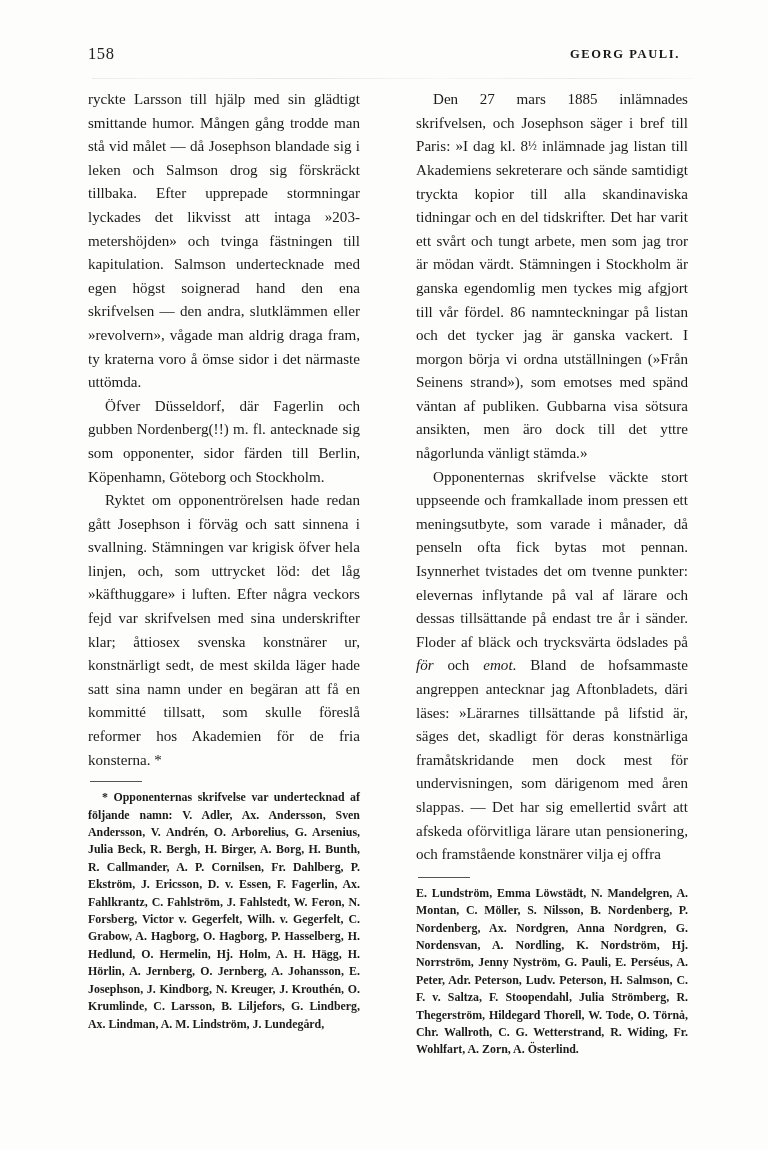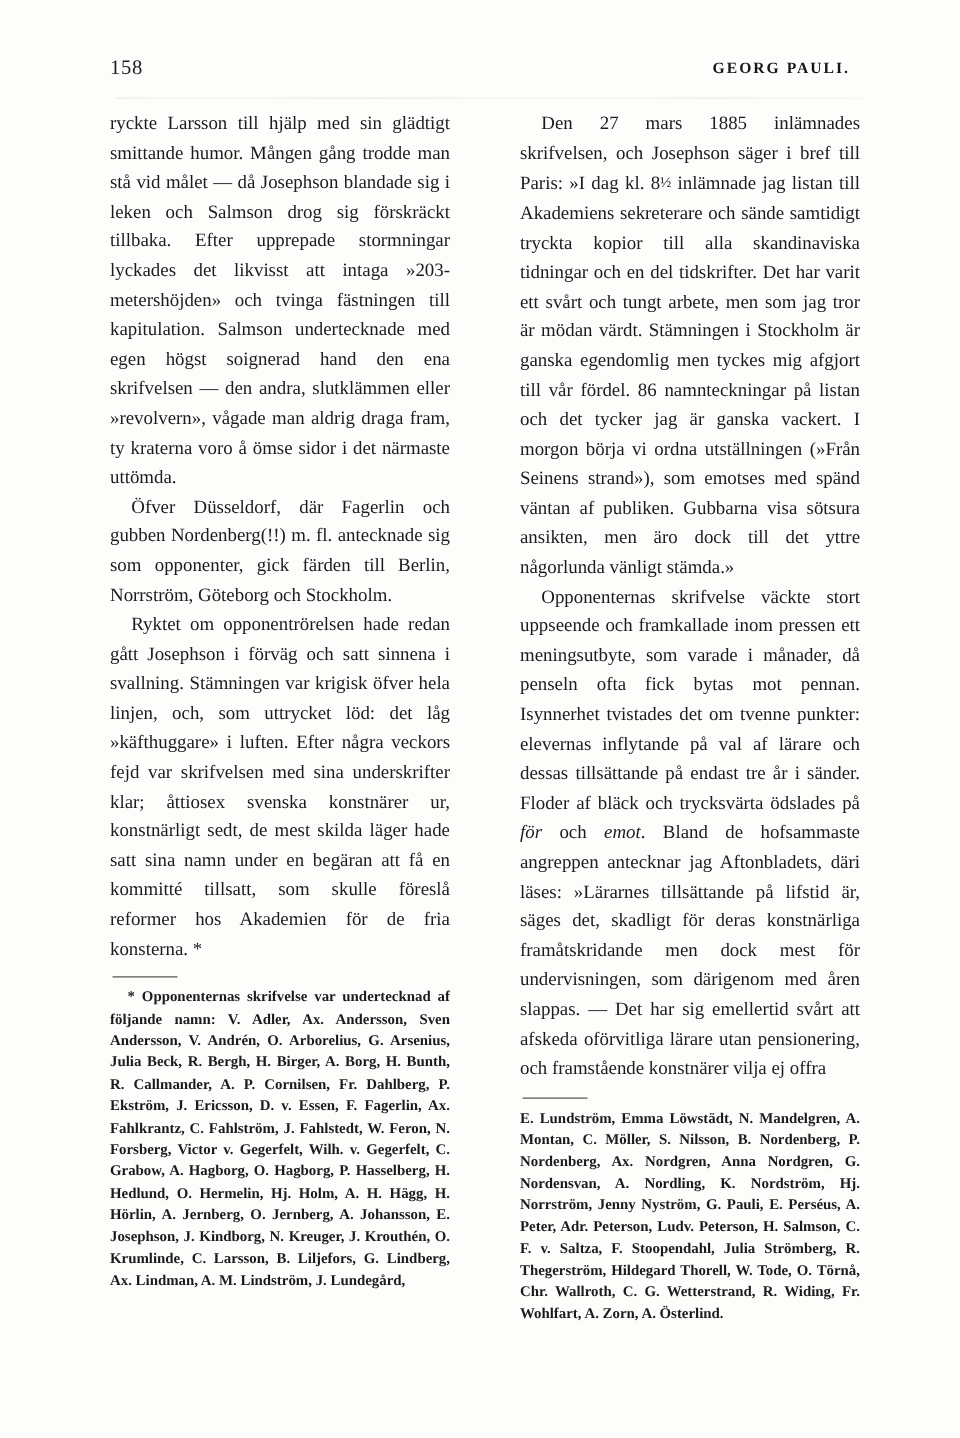--- a/index.html
+++ b/index.html
@@ -141,21 +141,21 @@
   </div>
 
   <div class="scan-line"></div>
 
   <div class="columns">
 
     <div class="col col-left">
 
       <div class="body-text">
         <p>ryckte Larsson till hjälp med sin glädtigt smittande humor. Mången gång trodde man stå vid målet — då Josephson blandade sig i leken och Salmson drog sig förskräckt tillbaka. Efter upprepade stormningar lyckades det likvisst att intaga »203-metershöjden» och tvinga fästningen till kapitulation. Salmson undertecknade med egen högst soignerad hand den ena skrifvelsen — den andra, slutklämmen eller »revolvern», vågade man aldrig draga fram, ty kraterna voro å ömse sidor i det närmaste uttömda.</p>
-        <p class="indent">Öfver Düsseldorf, där Fagerlin och gubben Nordenberg(!!) m. fl. antecknade sig som opponenter, gick färden till Berlin, Norrström, Göteborg och Stockholm.</p>
+        <p class="indent">Öfver Düsseldorf, där Fagerlin och gubben Nordenberg(!!) m. fl. antecknade sig som opponenter, sidor färden till Berlin, Köpenhamn, Göteborg och Stockholm.</p>
         <p class="indent">Ryktet om opponentrörelsen hade redan gått Josephson i förväg och satt sinnena i svallning. Stämningen var krigisk öfver hela linjen, och, som uttrycket löd: det låg »käfthuggare» i luften. Efter några veckors fejd var skrifvelsen med sina underskrifter klar; åttiosex svenska konstnärer ur, konstnärligt sedt, de mest skilda läger hade satt sina namn under en begäran att få en kommitté tillsatt, som skulle föreslå reformer hos Akademien för de fria konsterna. *</p>
       </div>
 
       <div class="fn-rule"></div>
 
       <div class="footnote">
         <p class="indent">* Opponenternas skrifvelse var undertecknad af följande namn: V. Adler, Ax. Andersson, Sven Andersson, V. Andrén, O. Arborelius, G. Arsenius, Julia Beck, R. Bergh, H. Birger, A. Borg, H. Bunth, R. Callmander, A. P. Cornilsen, Fr. Dahlberg, P. Ekström, J. Ericsson, D. v. Essen, F. Fagerlin, Ax. Fahlkrantz, C. Fahlström, J. Fahlstedt, W. Feron, N. Forsberg, Victor v. Gegerfelt, Wilh. v. Gegerfelt, C. Grabow, A. Hagborg, O. Hagborg, P. Hasselberg, H. Hedlund, O. Hermelin, Hj. Holm, A. H. Hägg, H. Hörlin, A. Jernberg, O. Jernberg, A. Johansson, E. Josephson, J. Kindborg, N. Kreuger, J. Krouthén, O. Krumlinde, C. Larsson, B. Liljefors, G. Lindberg, Ax. Lindman, A. M. Lindström, J. Lundegård,</p>
       </div>
 
     </div>

